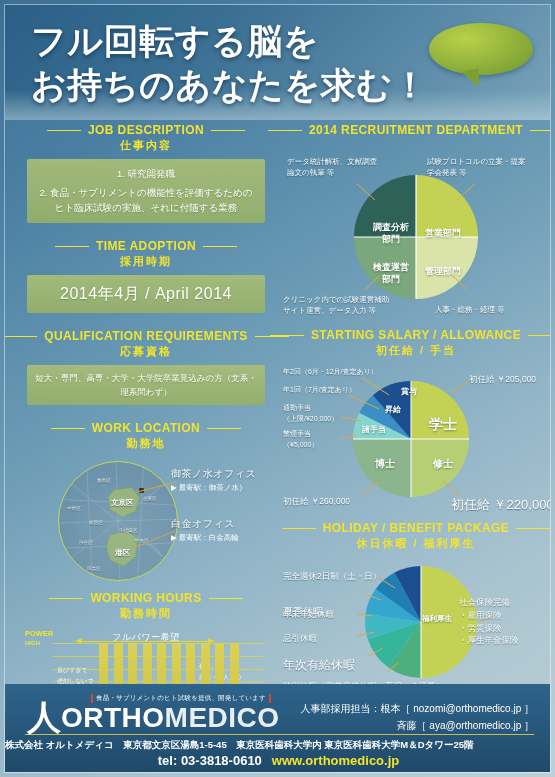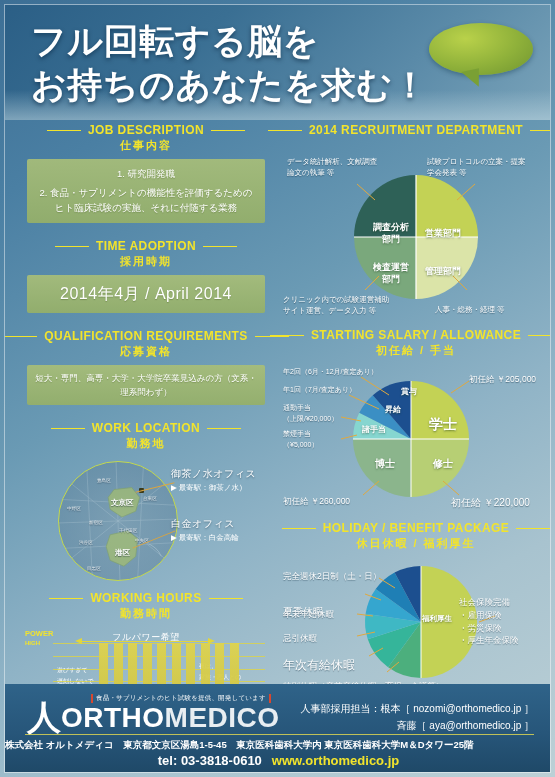--- a/index.html
+++ b/index.html
@@ -431,21 +431,21 @@
         <span>学士</span>
       </div>
       <div class="pie-slice-text" style="left:140px;top:94px;width:40px;font-size:10px;">
         <span>修士</span>
       </div>
       <div class="pie-slice-text" style="left:82px;top:94px;width:40px;font-size:10px;">
         <span>博士</span>
       </div>
 
       <div class="pie-label" style="left:186px;top:10px;font-size:8.5px;">初任給 ￥205,000</div>
-      <div class="pie-label" style="left:168px;top:132px;font-size:10px;">初任給 ￥220,000</div>
+      <div class="pie-label" style="left:168px;top:132px;font-size:13px;">初任給 ￥220,000</div>
       <div class="pie-label" style="left:0px;top:132px;font-size:8.5px;">初任給 ￥260,000</div>
     </div>
 
     <div class="sec-head" style="margin-top:6px;">
       <div class="sec-en">HOLIDAY / BENEFIT PACKAGE</div>
       <div class="sec-jp">休日休暇 / 福利厚生</div>
     </div>
 
     <div class="pie-wrap" style="height:146px;">
       <svg width="266" height="146" viewBox="0 0 266 146" style="position:absolute;left:0;top:0;">

